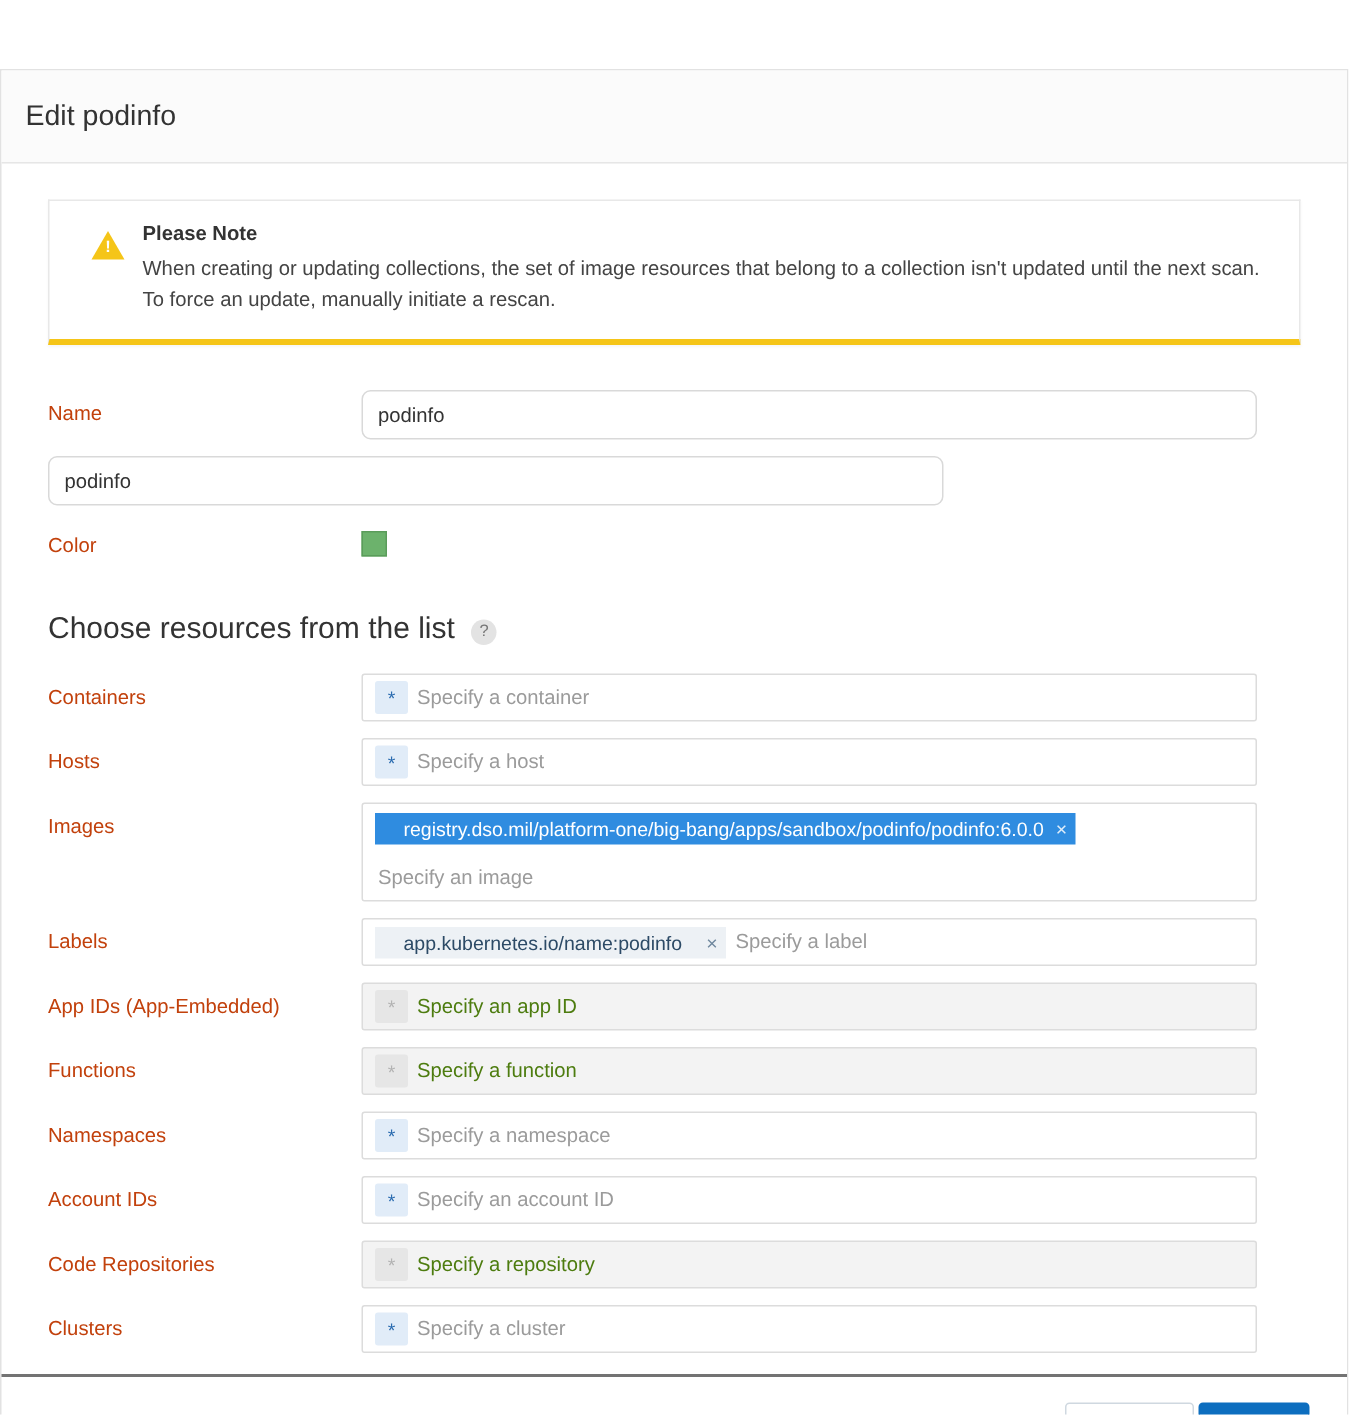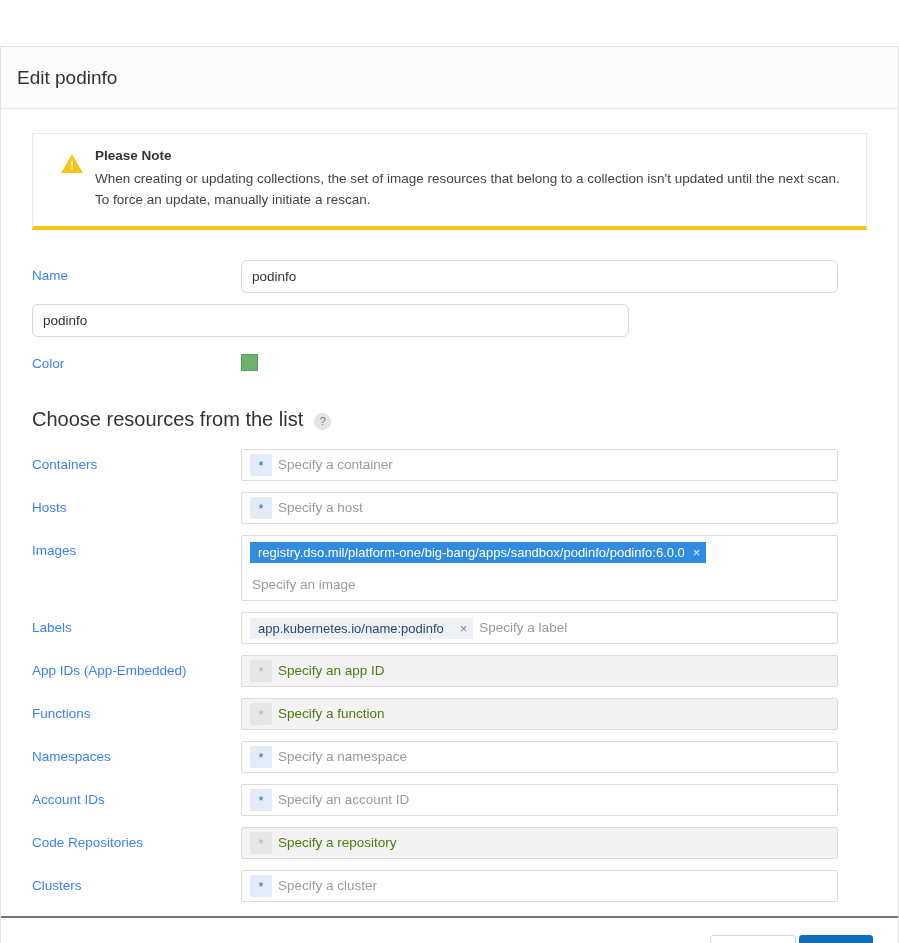--- a/index.html
+++ b/index.html
@@ -91,21 +91,21 @@
   .row {
     display: flex;
     align-items: flex-start;
     margin-bottom: 11px;
     min-height: 32px;
   }
   .row-label {
     width: 209px;
     flex: 0 0 209px;
     font-size: 13.5px;
-    color: #3b82f6;
+    color: #c2410c;
     padding-top: 8px;
   }
   .row-field { flex: 1 1 auto; }
   .text-input {
     width: 597px;
     height: 33px;
     border: 1px solid #d9d9d9;
     border-radius: 6px;
     background: #fff;
     font-size: 13.5px;
@@ -180,21 +180,21 @@
     font-size: 13.5px;
     flex: 1 1 auto;
     line-height: 22px;
   }
   .placeholder.dim { color: #4d7c0f; }
   .token {
     display: inline-flex;
     align-items: center;
     border-radius: 0;
     font-size: 13px;
-    padding: 3px 6px 3px 8px;
+    padding: 3px 6px 3px 19px;
     max-width: 100%;
   }
   .token.blue { background: #2f8ce0; color: #fff; }
   .token.grey { background: #edf1f5; color: #2c4a66; gap: 8px; }
   .token-x {
     margin-left: 8px;
     font-size: 13px;
     cursor: pointer;
     opacity: 0.85;
   }

